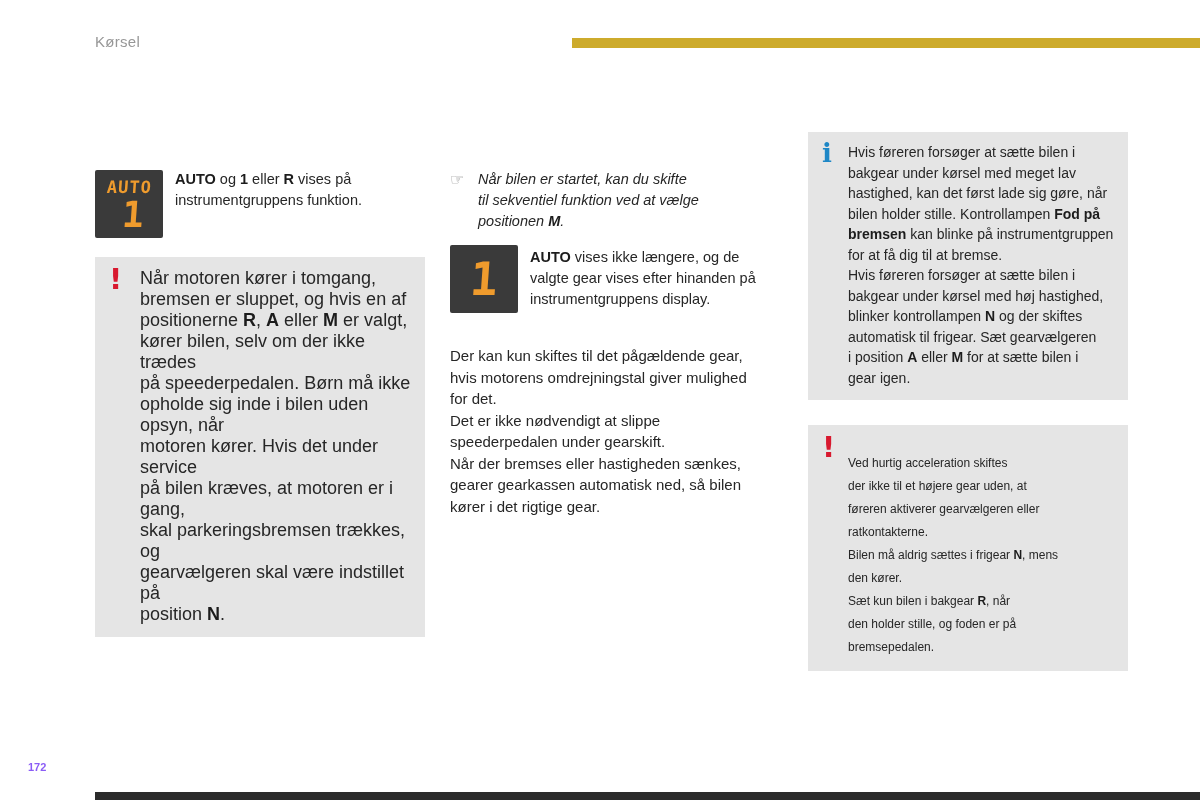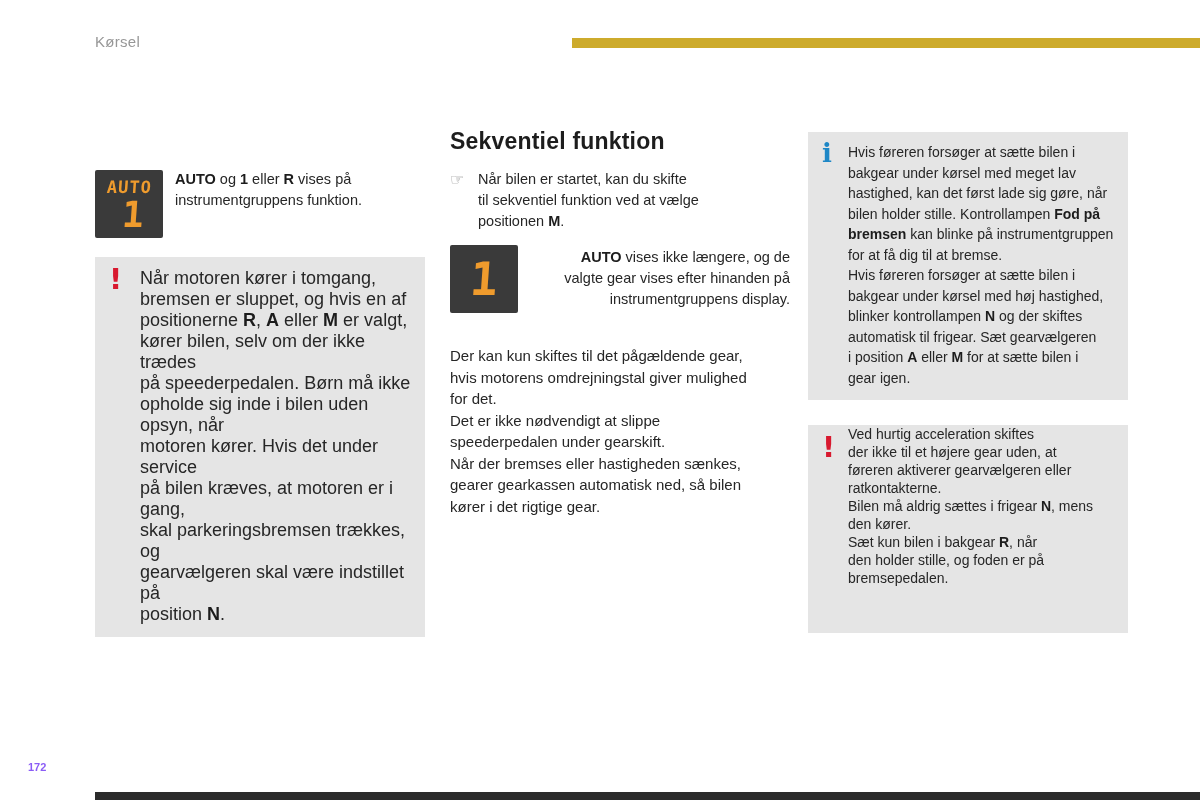--- a/index.html
+++ b/index.html
@@ -17,46 +17,46 @@
   .display-mid{left:450px;top:245px;}
   .display-word{color:#ef9b2d;font-weight:bold;font-size:17px;letter-spacing:1px;margin-top:7px;
     font-family:"DejaVu Sans Mono",monospace;transform:skewX(-4deg);}
   .display-digit{color:#ef9b2d;font-weight:bold;font-size:36px;line-height:36px;margin-top:0px;
     font-family:"DejaVu Sans Mono",monospace;transform:skewX(-4deg) translateX(4px);}
   .display-digit-big{color:#ef9b2d;font-weight:bold;font-size:46px;line-height:46px;margin:auto;
     font-family:"DejaVu Sans Mono",monospace;transform:skewX(-4deg);}
 
   .caption{position:absolute;font-size:14.5px;line-height:21px;white-space:pre-line;color:#262626;}
   .caption-left{left:175px;top:169px;width:250px;}
-  .caption-mid{left:530px;top:247px;width:260px;text-align:right;}
+  .caption-mid{left:530px;top:247px;width:260px;}
 
   .pointer-row{position:absolute;left:450px;top:169px;width:320px;}
   .pointer-icon{position:absolute;left:0;top:1px;font-size:16px;color:#8a8a8a;}
-  .pointer-text{margin-left:28px;font-size:14.5px;line-height:21px;white-space:pre-line;}
+  .pointer-text{margin-left:28px;font-size:14.5px;line-height:21px;white-space:pre-line;font-style:italic;}
 
   h1.section-heading{position:absolute;left:450px;top:128px;margin:0;font-size:23px;line-height:27px;
     font-weight:bold;color:#1d1d1d;letter-spacing:.2px;}
 
   .body-paragraphs{position:absolute;left:450px;top:345px;width:335px;
     font-size:15px;line-height:21.5px;white-space:pre-line;}
 
   .note-box{position:absolute;background:#e5e5e5;}
   .note-box .note-icon{position:absolute;left:14px;top:8px;font-weight:bold;}
   .warn-glyph{color:#d8192f;font-size:29px;line-height:29px;font-family:"DejaVu Sans",sans-serif;font-weight:800;}
   .info-glyph{color:#1e87c6;font-size:26px;line-height:26px;font-family:"DejaVu Serif",serif;font-weight:800;}
   .note-text{white-space:pre-line;}
 
   .box-warn-left{left:95px;top:257px;width:330px;min-height:252px;}
   .box-warn-left .note-text{margin:11px 8px 12px 45px;font-size:18px;line-height:21px;}
 
   .box-info-right{left:808px;top:132px;width:320px;min-height:262px;}
   .box-info-right .note-text{margin:10px 6px 12px 40px;font-size:14px;line-height:20.5px;}
 
   .box-warn-right{left:808px;top:425px;width:320px;min-height:208px;}
-  .box-warn-right .note-text{margin:0 6px 12px 40px;font-size:14px;line-height:18px;}
+  .box-warn-right .note-text{margin:27px 6px 12px 40px;font-size:12px;line-height:23px;}
 
   .page-number{position:absolute;left:28px;top:761px;font-size:11px;font-weight:bold;color:#8b5cf6;}
   .bottom-bar{position:absolute;left:95px;top:792px;width:1105px;height:8px;background:#2b2b2b;}
 
   b{font-weight:bold;color:#1c1c1c;}
 </style>
 </head>
 <body>
 
 <div class="page">
@@ -79,21 +79,20 @@
 kører bilen, selv om der ikke trædes
 på speederpedalen. Børn må ikke
 opholde sig inde i bilen uden opsyn, når
 motoren kører. Hvis det under service
 på bilen kræves, at motoren er i gang,
 skal parkeringsbremsen trækkes, og
 gearvælgeren skal være indstillet på
 position </span><b>N</b><span>.</span></div>
   </div>
 
-  <h1 class="section-heading">Sekventiel funktion</h1>
 
   <div class="pointer-row">
     <span class="pointer-icon">☞</span>
     <div class="pointer-text"><span>Når bilen er startet, kan du skifte
 til sekventiel funktion ved at vælge
 positionen </span><b>M</b><span>.</span></div>
   </div>
 
   <div class="display-box display-mid">
     <span class="display-digit-big">1</span>

